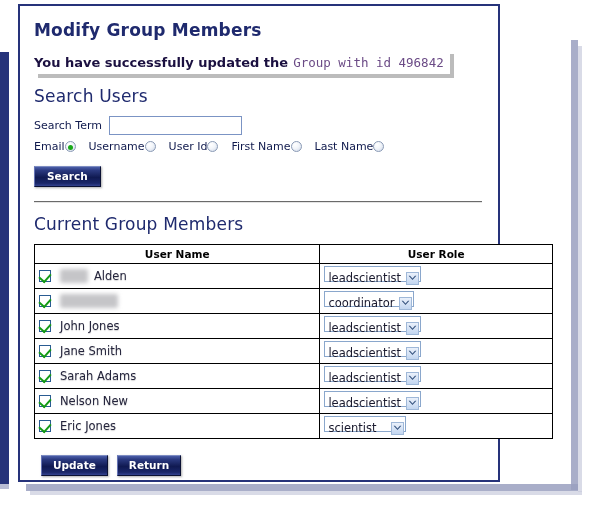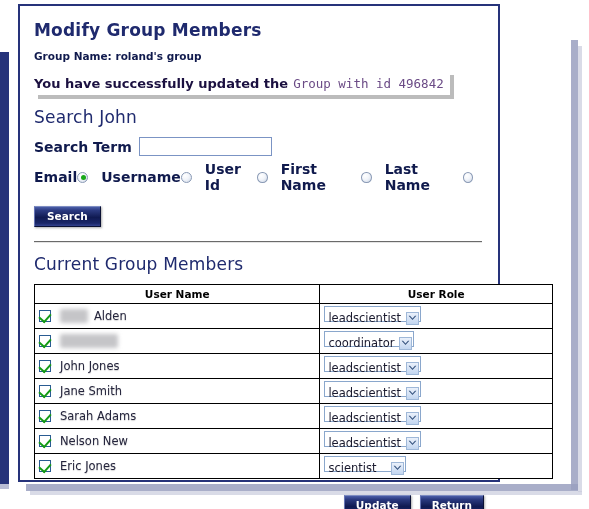--- a/index.html
+++ b/index.html
@@ -50,21 +50,21 @@
   }
   .flash .bold{color:#1b1040;font-size:13px;font-weight:bold;}
   .flash .idpart{color:#6b4b86;font-size:12.5px;font-family:"DejaVu Sans Mono","Liberation Mono",monospace;}
   .flash-sh{
     position:absolute;left:4px;top:4px;right:-4px;bottom:-4px;z-index:1;
     background:#b0b0b0;opacity:.85;
   }
 
   
   .srow{display:flex;align-items:center;margin:0 0 5px 2px;}
-  .lbl{color:#101a4d;font-size:14px;font-weight:bold;}
+  .lbl{color:#101a4d;font-size:11px;font-weight:normal;}
   .search-input{
     margin-left:7px;width:125px;height:15px;
     border:1px solid #7b94c4;background:#ffffff;
     font-family:"DejaVu Sans","Liberation Sans",sans-serif;font-size:11px;
     padding:1px 3px;box-sizing:content-box;
   }
 
   .radiorow{display:flex;align-items:center;margin:0 0 12px 2px;}
   .radiogrp{display:flex;align-items:center;margin-right:13px;}
   .radiogrp .lbl{}
@@ -146,52 +146,51 @@
   .sel .txt{white-space:nowrap;padding-right:5px;}
   .sel .arrow{
     width:13px;height:13px;flex:0 0 auto;
     background:linear-gradient(to bottom,#eaf1fb 0%,#c3d6f0 100%);
     border:1px solid #9fb8d8;box-sizing:border-box;
     display:flex;align-items:center;justify-content:center;
   }
   .sel .arrow svg{display:block;}
 
   
-  .footer{display:flex;justify-content:flex-end;margin:16px 2px 0 0;}
+  .footer{display:flex;justify-content:flex-start;margin:16px 2px 0 0;}
   .footer .btn{margin-left:9px;padding:1px 11px 2px 11px;}
 </style>
 </head>
 <body>
 
 <div id="frame">
 
   <div class="left-strip"></div>
   <div class="left-strip-sh"></div>
 
   <div class="win-sh-r2"></div>
   <div class="win-sh-b2"></div>
   <div class="win-sh-r"></div>
   <div class="win-sh-b"></div>
 
   <div class="win">
     <div class="inner">
 
       <div class="h1">Modify Group Members</div>
 
-      <div class="grp-name">Group Name: roland's group</div>
 
       <div class="flash-wrap">
         <div class="flash-sh"></div>
         <div class="flash">
           <span class="bold">You have successfully updated the</span>
           <span class="idpart">Group with id 496842</span>
         </div>
       </div>
 
-      <div class="h2">Search John</div>
+      <div class="h2">Search Users</div>
 
       <div class="srow">
         <span class="lbl">Search Term</span>
         <input class="search-input" type="text" value="" style="">
       </div>
 
       <div class="radiorow">
 
         <span class="radiogrp">
           <span class="lbl">Email</span>

